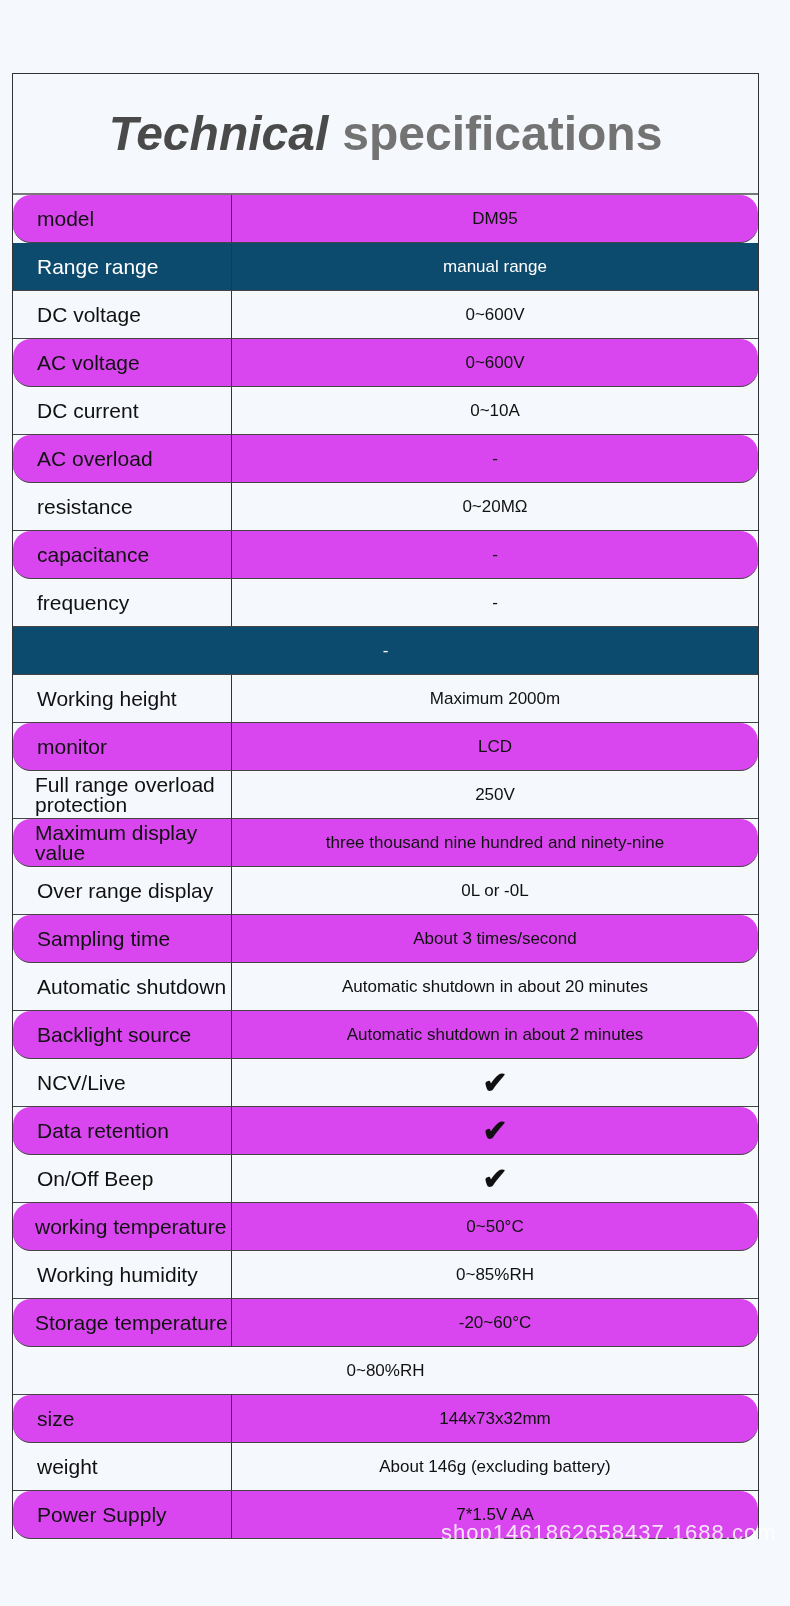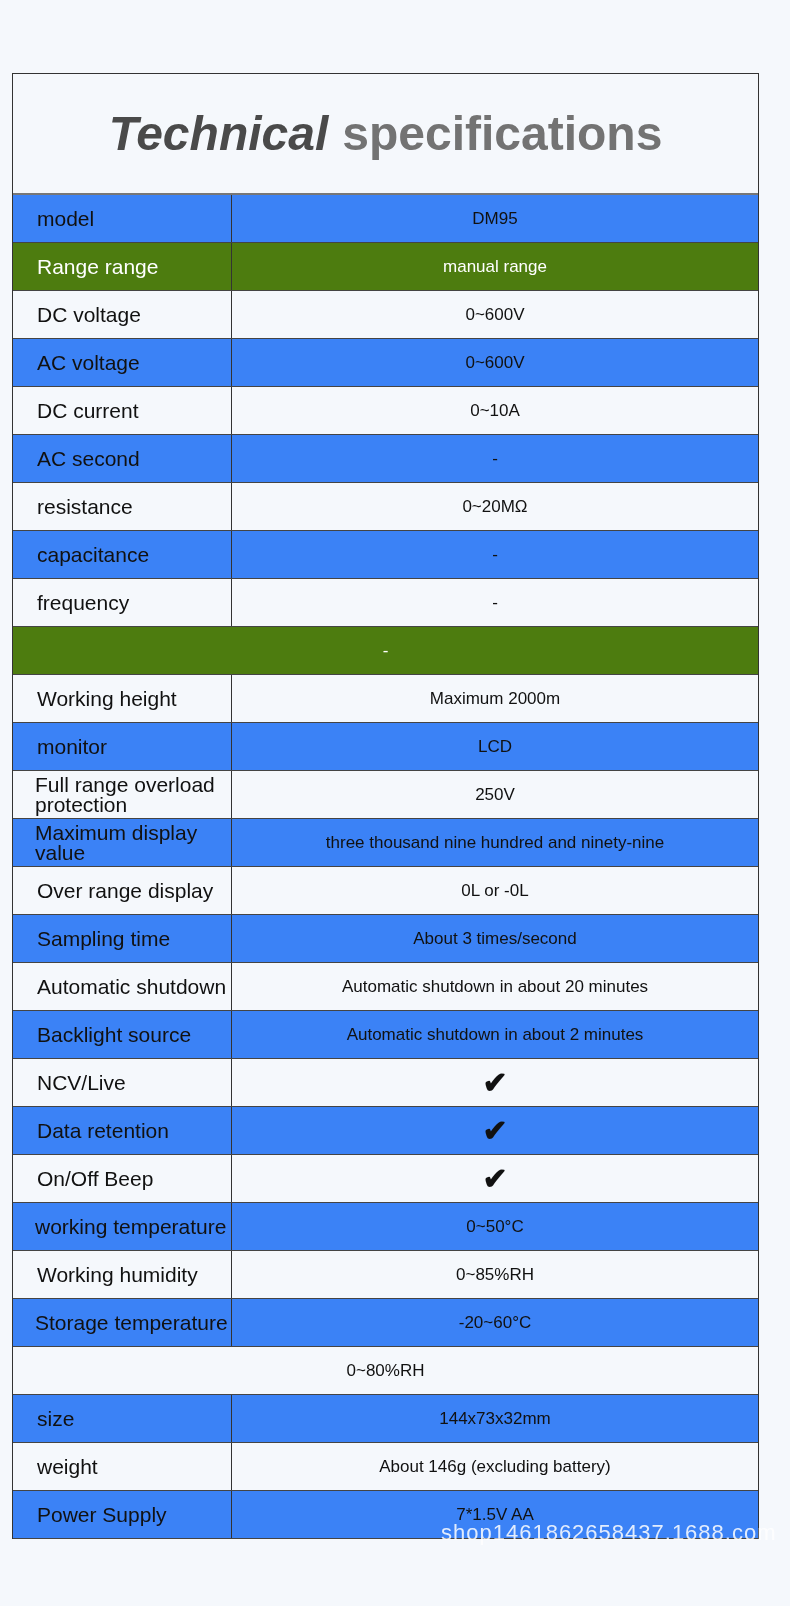--- a/index.html
+++ b/index.html
@@ -2,23 +2,23 @@
 <html><head>
 <meta charset="utf-8">
 <style>
   html, body { margin:0; padding:0; }
   body { width:790px; height:1606px; background:#f5f8fc; position:relative; font-family:"Liberation Sans", sans-serif; overflow:hidden; }
   .sheet { position:absolute; left:12px; top:73px; width:745px; border:1px solid #333; border-bottom:none; background:#f5f8fc; }
   .title { height:119px; display:flex; align-items:center; justify-content:center; font-weight:bold; font-size:48px; letter-spacing:0; border-bottom:2px solid #777; }
   .title .t1 { color:#4a4a4a;font-style:italic; }
   .title .t2 { color:#737373; margin-left:14px; }
   .row { display:flex; height:47px; border-bottom:1px solid #444; box-sizing:content-box; }
-  .row.gray { background:#3b82f6; }
+  .row.gray { background:#d946ef;border-radius:18px; }
   .row.white { background:#f5f8fc; }
-  .row.red { background:#4d7c0f; color:#fff; }
+  .row.red { background:#0c4a6e; color:#fff; }
   .cell-label { width:219px; border-right:1px solid #333; display:flex; align-items:center; padding-left:24px; box-sizing:border-box; font-size:21px; color:#111; line-height:20px; }
   .cell-label.two { font-size:21px; line-height:20px; padding-left:22px; }
   .cell-value { flex:1; display:flex; align-items:center; justify-content:center; font-size:17px; color:#111; }
   .row.red .cell-label, .row.red .cell-value { color:#fff; }
   .check { font-size:30px; font-weight:bold; }
   .watermark { position:absolute; left:401px; top:1520px; font-size:22px; color:#ffffff; opacity:0.85; letter-spacing:1px;margin-left:40px; }
 </style>
 </head>
 <body>
 
@@ -42,21 +42,21 @@
       </div>
       <div class="row gray">
         <div class="cell-label">AC voltage</div>
         <div class="cell-value">0~600V</div>
       </div>
       <div class="row white">
         <div class="cell-label">DC current</div>
         <div class="cell-value">0~10A</div>
       </div>
       <div class="row gray">
-        <div class="cell-label">AC second</div>
+        <div class="cell-label">AC overload</div>
         <div class="cell-value">-</div>
       </div>
       <div class="row white">
         <div class="cell-label">resistance</div>
         <div class="cell-value">0~20MΩ</div>
       </div>
       <div class="row gray">
         <div class="cell-label">capacitance</div>
         <div class="cell-value">-</div>
       </div>

